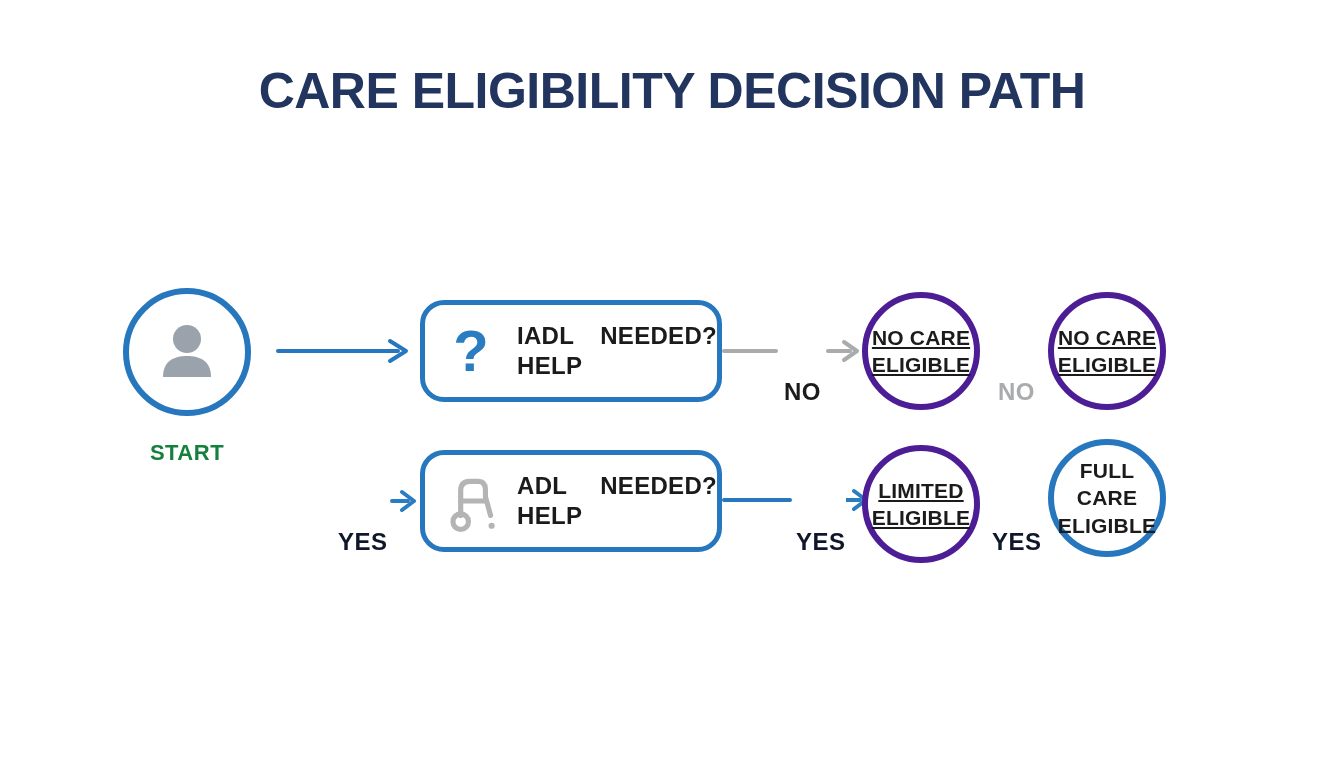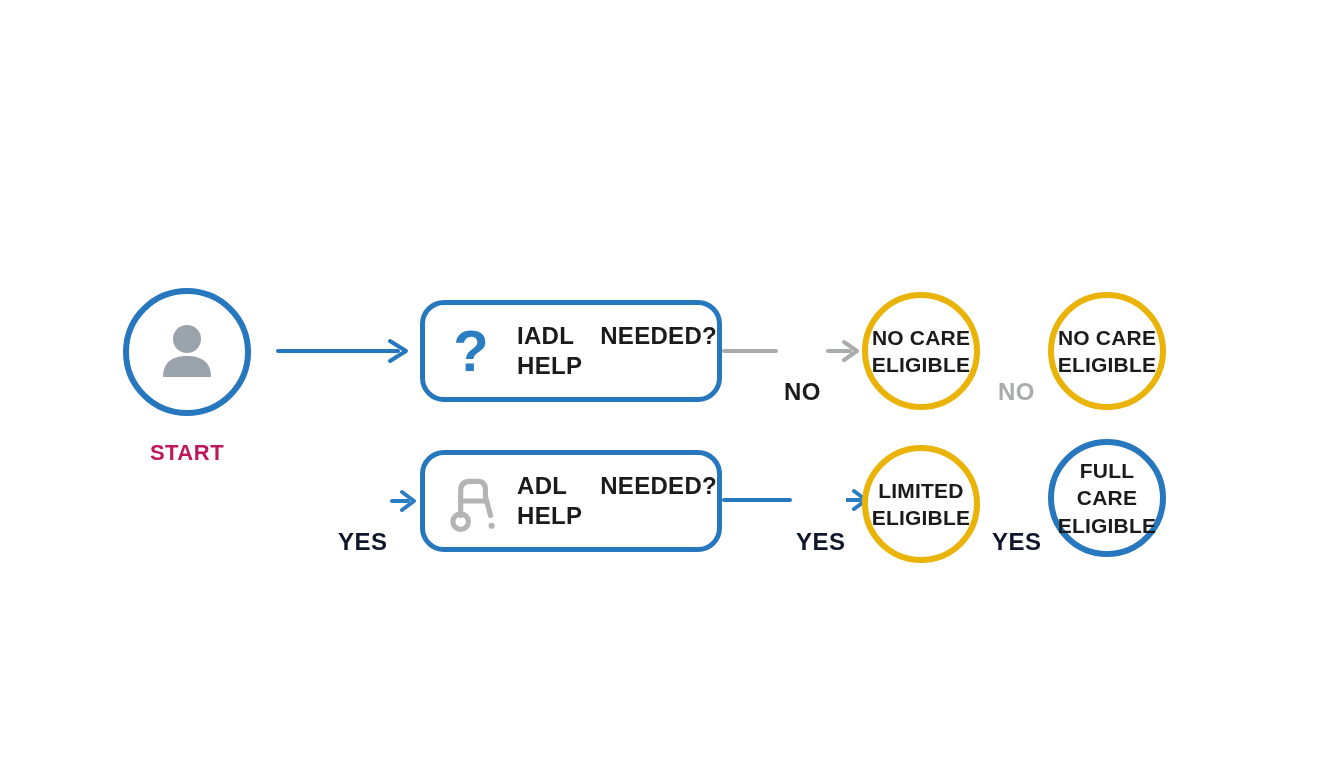--- a/index.html
+++ b/index.html
@@ -13,21 +13,21 @@
     font-size:50px;font-weight:800;letter-spacing:-0.5px;color:#21355f;margin:0;
   }
   
   .start-circle{
     position:absolute;left:123px;top:288px;width:128px;height:128px;
     border:6px solid #2677be;border-radius:50%;box-sizing:border-box;
     display:flex;align-items:center;justify-content:center;background:#fff;
   }
   .start-label{
     position:absolute;left:111px;top:440px;width:152px;text-align:center;
-    font-size:22px;font-weight:700;color:#be185d;letter-spacing:0.5px;
+    font-size:22px;font-weight:700;color:#15803d;letter-spacing:0.5px;
   }
   
   .qbox{
     position:absolute;left:420px;width:302px;height:102px;box-sizing:border-box;
     border:5px solid #2677be;border-radius:24px;background:#fff;
     display:flex;align-items:center;
   }
   .qbox.iadl{top:300px;}
   .qbox.adl{top:450px;}
   .qicon{
@@ -40,21 +40,21 @@
     flex:1;display:flex;flex-direction:row;align-items:flex-start;justify-content:center;
     font-size:24px;font-weight:700;color:#1b1b1b;line-height:1.25;letter-spacing:0.3px;
   }
   
   .outcome{
     position:absolute;width:118px;height:118px;border-radius:50%;box-sizing:border-box;
     background:#fff;display:flex;flex-direction:column;align-items:center;justify-content:center;
     font-size:21px;font-weight:700;color:#1b1b1b;line-height:1.3;letter-spacing:0.2px;
     text-align:center;
   }
-  .outcome.gray{border:6px solid #eab308;}
+  .outcome.gray{border:6px solid #4c1d95;text-decoration:underline;}
   .outcome.blue{border:6px solid #2677be;}
   .outcome.c1{left:862px;top:292px;}
   .outcome.c2{left:1048px;top:292px;}
   .outcome.c3{left:862px;top:445px;}
   .outcome.c4{left:1048px;top:439px;}
   
   .edge-label{
     position:absolute;font-size:24px;font-weight:700;letter-spacing:0.5px;margin-top:42px;
   }
   .edge-label.dark{color:#1b1b1b;}
@@ -65,20 +65,21 @@
   .connector.gray{background:#ababab;}
   .connector.blue{background:#2677be;}
   
   .arrow{position:absolute;}
 </style>
 </head>
 <body>
 
 <div class="canvas">
 
+  <h1 class="title">CARE ELIGIBILITY DECISION PATH</h1>
 
   <div class="start-circle">
     <svg width="74" height="74" viewBox="0 0 74 74">
       <circle cx="37" cy="24" r="14" fill="#9aa2ab"></circle>
       <path d="M13 62 C13 46 24 41 37 41 C50 41 61 46 61 62 Z" fill="#9aa2ab"></path>
     </svg>
   </div>
   <div class="start-label">START</div>
 
   <svg class="arrow" style="left:276px;top:337px;" width="138" height="28">

